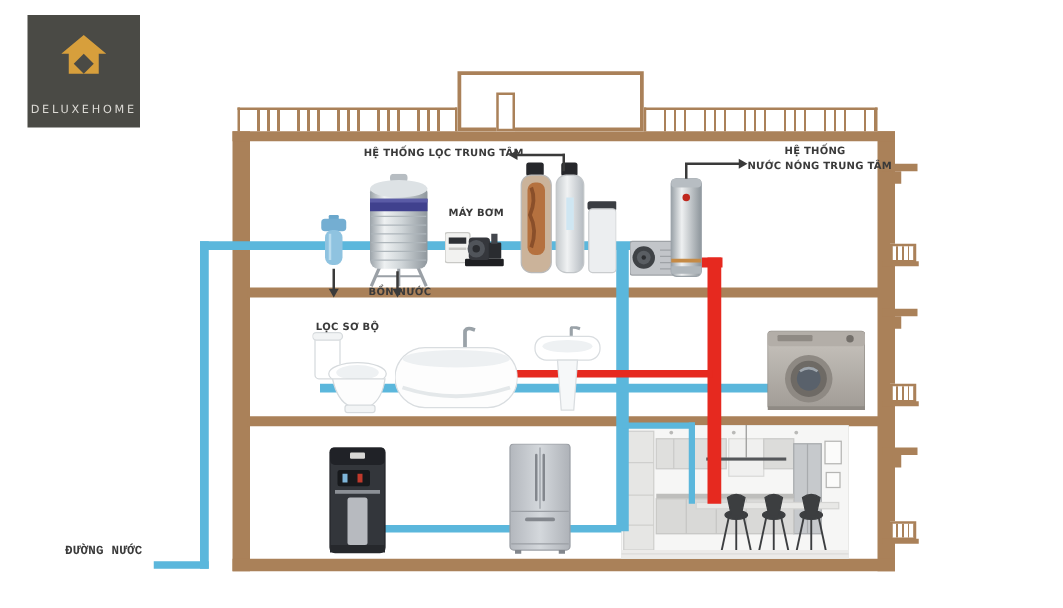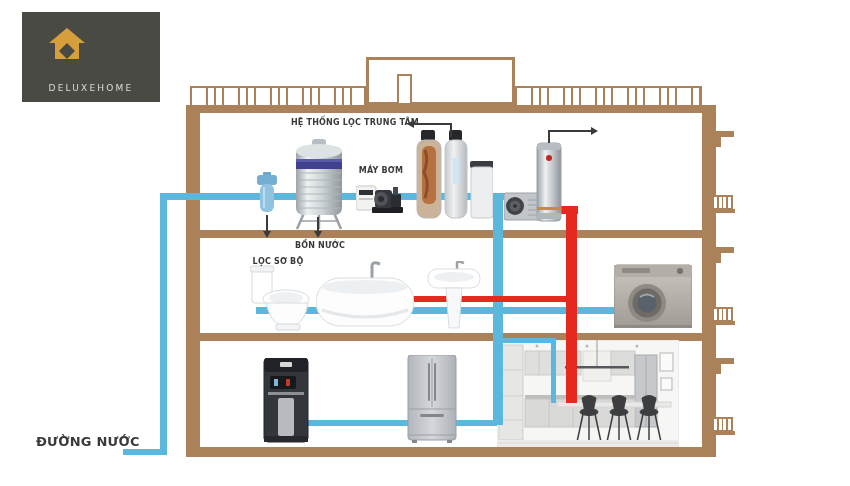--- a/index.html
+++ b/index.html
@@ -19,30 +19,30 @@
   .railbox{background:#fff;border:2px solid var(--structure,#aa8159);
      background-image:repeating-linear-gradient(90deg,transparent 0 3px,var(--structure,#aa8159) 3px 4.5px);}
   .outlined{background:#fff;border:3px solid var(--structure,#aa8159);box-sizing:border-box;}
   .outlined2{background:#fff;border:2px solid var(--structure,#aa8159);box-sizing:border-box;}
   
   .cold{background:var(--cold-pipe,#5bb7dc);}
   .hot{background:var(--hot-pipe,#e6291f);}
   
   .lbl{color:var(--label-text,#3a3a3a);font-weight:bold;font-size:8px;letter-spacing:.2px;
        text-align:center;line-height:11.5px;white-space:nowrap;}
-  .lbl-big{font-size:13px;}
+  .lbl-big{font-size:10px;font-family:Liberation Mono, monospace;}
   .leader{background:var(--label-text,#3a3a3a);}
   .arrow-left{width:0;height:0;border-top:4px solid transparent;border-bottom:4px solid transparent;
        border-right:7px solid var(--label-text,#3a3a3a);}
   .arrow-right{width:0;height:0;border-top:4px solid transparent;border-bottom:4px solid transparent;
        border-left:7px solid var(--label-text,#3a3a3a);}
   .arrow-down{width:0;height:0;border-left:4px solid transparent;border-right:4px solid transparent;
        border-top:7px solid var(--label-text,#3a3a3a);}
   
-  #logo{background:var(--logo-bg,#4a4a45);padding-left:48px;}
+  #logo{background:var(--logo-bg,#4a4a45);}
   #logo-text{position:absolute;left:0;right:0;bottom:9px;text-align:center;color:#dcdad5;
        font-size:9px;letter-spacing:2.2px;font-weight:500;}
 </style>
 </head>
 <body>
 
 <div id="stage">
 
   <div id="logo" class="abs z5" style="left:22px;top:12px;width:90px;height:90px;">
     <svg class="abs" style="left:27px;top:16px;" width="36" height="32" viewBox="0 0 36 32">
@@ -327,29 +327,33 @@
       <rect x="6" y="85" width="5" height="3" fill="#83878d"></rect>
         <rect x="41" y="85" width="5" height="3" fill="#83878d"></rect>
     </svg>
   </div>
 
   <div class="abs z5 lbl" style="left:285px;top:117px;width:140px;">HỆ THỐNG LỌC TRUNG TÂM</div>
   <div class="abs z5 arrow-left" style="left:407px;top:120px;"></div>
   <div class="abs z5 leader" style="left:413px;top:123px;width:39px;height:2px;"></div>
   <div class="abs z5 leader" style="left:450px;top:123px;width:2px;height:14px;"></div>
 
+  <div class="abs z5 lbl" style="left:598px;top:115px;width:108px;">
+    <div>HỆ THỐNG</div>
+    <div>NƯỚC NÓNG TRUNG TÂM</div>
+  </div>
   <div class="abs z5 leader" style="left:548px;top:131px;width:2px;height:12px;"></div>
   <div class="abs z5 leader" style="left:548px;top:130px;width:44px;height:2px;"></div>
   <div class="abs z5 arrow-right" style="left:591px;top:127px;"></div>
 
   <div class="abs z5 lbl" style="left:350px;top:165px;width:62px;">MÁY BƠM</div>
 
   <div class="abs z5 lbl" style="left:246px;top:256px;width:64px;">LỌC SƠ BỘ</div>
   <div class="abs z5 leader" style="left:266px;top:215px;width:2px;height:17px;"></div>
   <div class="abs z5 arrow-down" style="left:263px;top:231px;"></div>
 
-  <div class="abs z5 lbl" style="left:288px;top:240px;width:64px;">BỒN NƯỚC</div>
+  <div class="abs z5 lbl" style="left:288px;top:228px;width:64px;">BỒN NƯỚC</div>
   <div class="abs z5 leader" style="left:317px;top:217px;width:2px;height:15px;"></div>
   <div class="abs z5 arrow-down" style="left:314px;top:231px;"></div>
 
   <div class="abs z5 lbl lbl-big" style="left:36px;top:436px;width:94px;">ĐƯỜNG NƯỚC</div>
 
 </div>
 
 </body></html>

